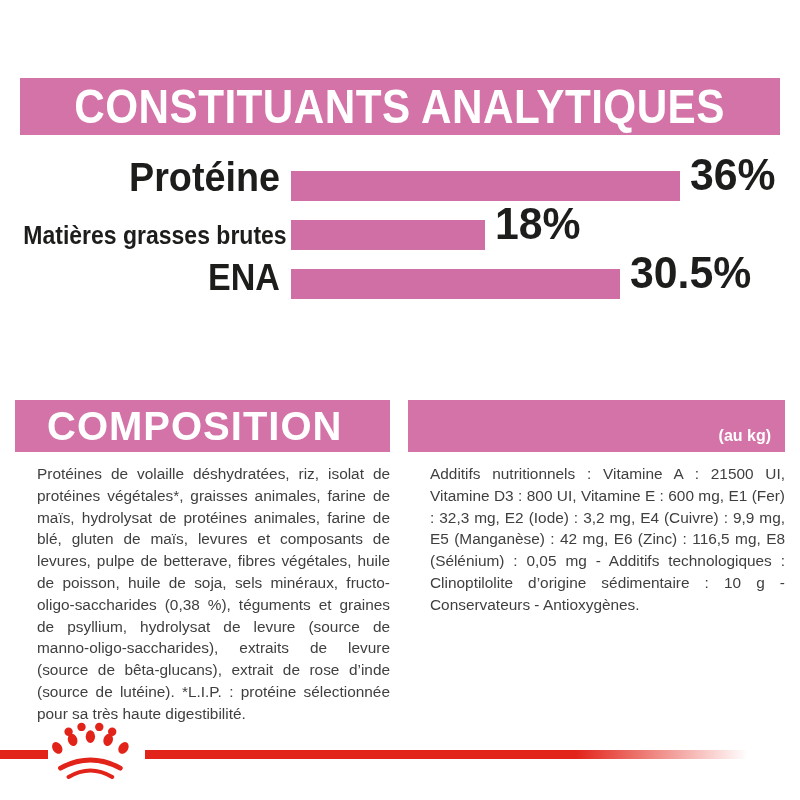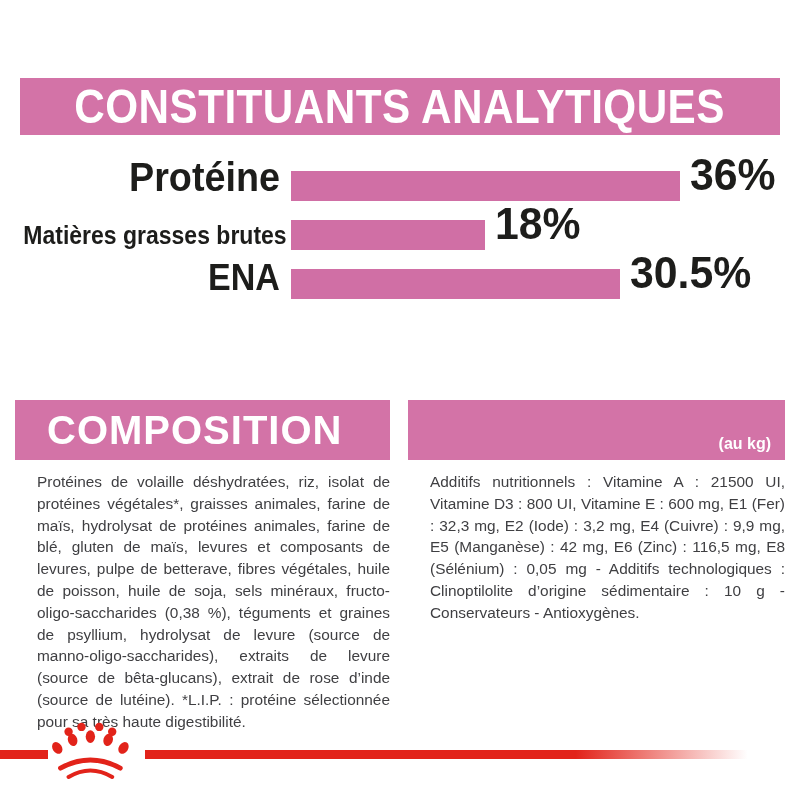--- a/index.html
+++ b/index.html
@@ -26,21 +26,21 @@
   .chart-row:nth-child(4) .chart-label { font-size:37px; }
   .chart-bar { height:30px; background:var(--pink-bar,#d06fa5); flex:0 0 auto; }
   .chart-value { margin-left:10px; font-weight:bold; font-size:45px;
                  color:var(--label-text,#1d1d1b); white-space:nowrap;
                  transform:scaleX(0.95); transform-origin:left center; }
 
   
   .col { position:absolute; top:400px; }
   .col-left  { left:15px;  width:375px; }
   .col-right { left:408px; width:377px; }
-  .section-header { position:relative; height:60px; background:var(--pink-header,#d373a7);
+  .section-header { position:relative; height:52px; background:var(--pink-header,#d373a7);
                     display:flex; align-items:center; padding-left:32px; }
   .section-title { color:#fff; font-weight:bold; font-size:40px; letter-spacing:1px;
                    white-space:nowrap; }
   .section-unit { position:absolute; right:14px; bottom:7px; color:#fff;
                   font-weight:bold; font-size:16px; }
   .section-body { margin-top:11px; font-size:15.4px; line-height:21.8px;
                   text-align:justify; color:var(--body-text,#3f3f42);margin-left:22px; }
 
   
   .rule { position:absolute; top:750px; height:9px; background:var(--brand-red,#e2231a); }

